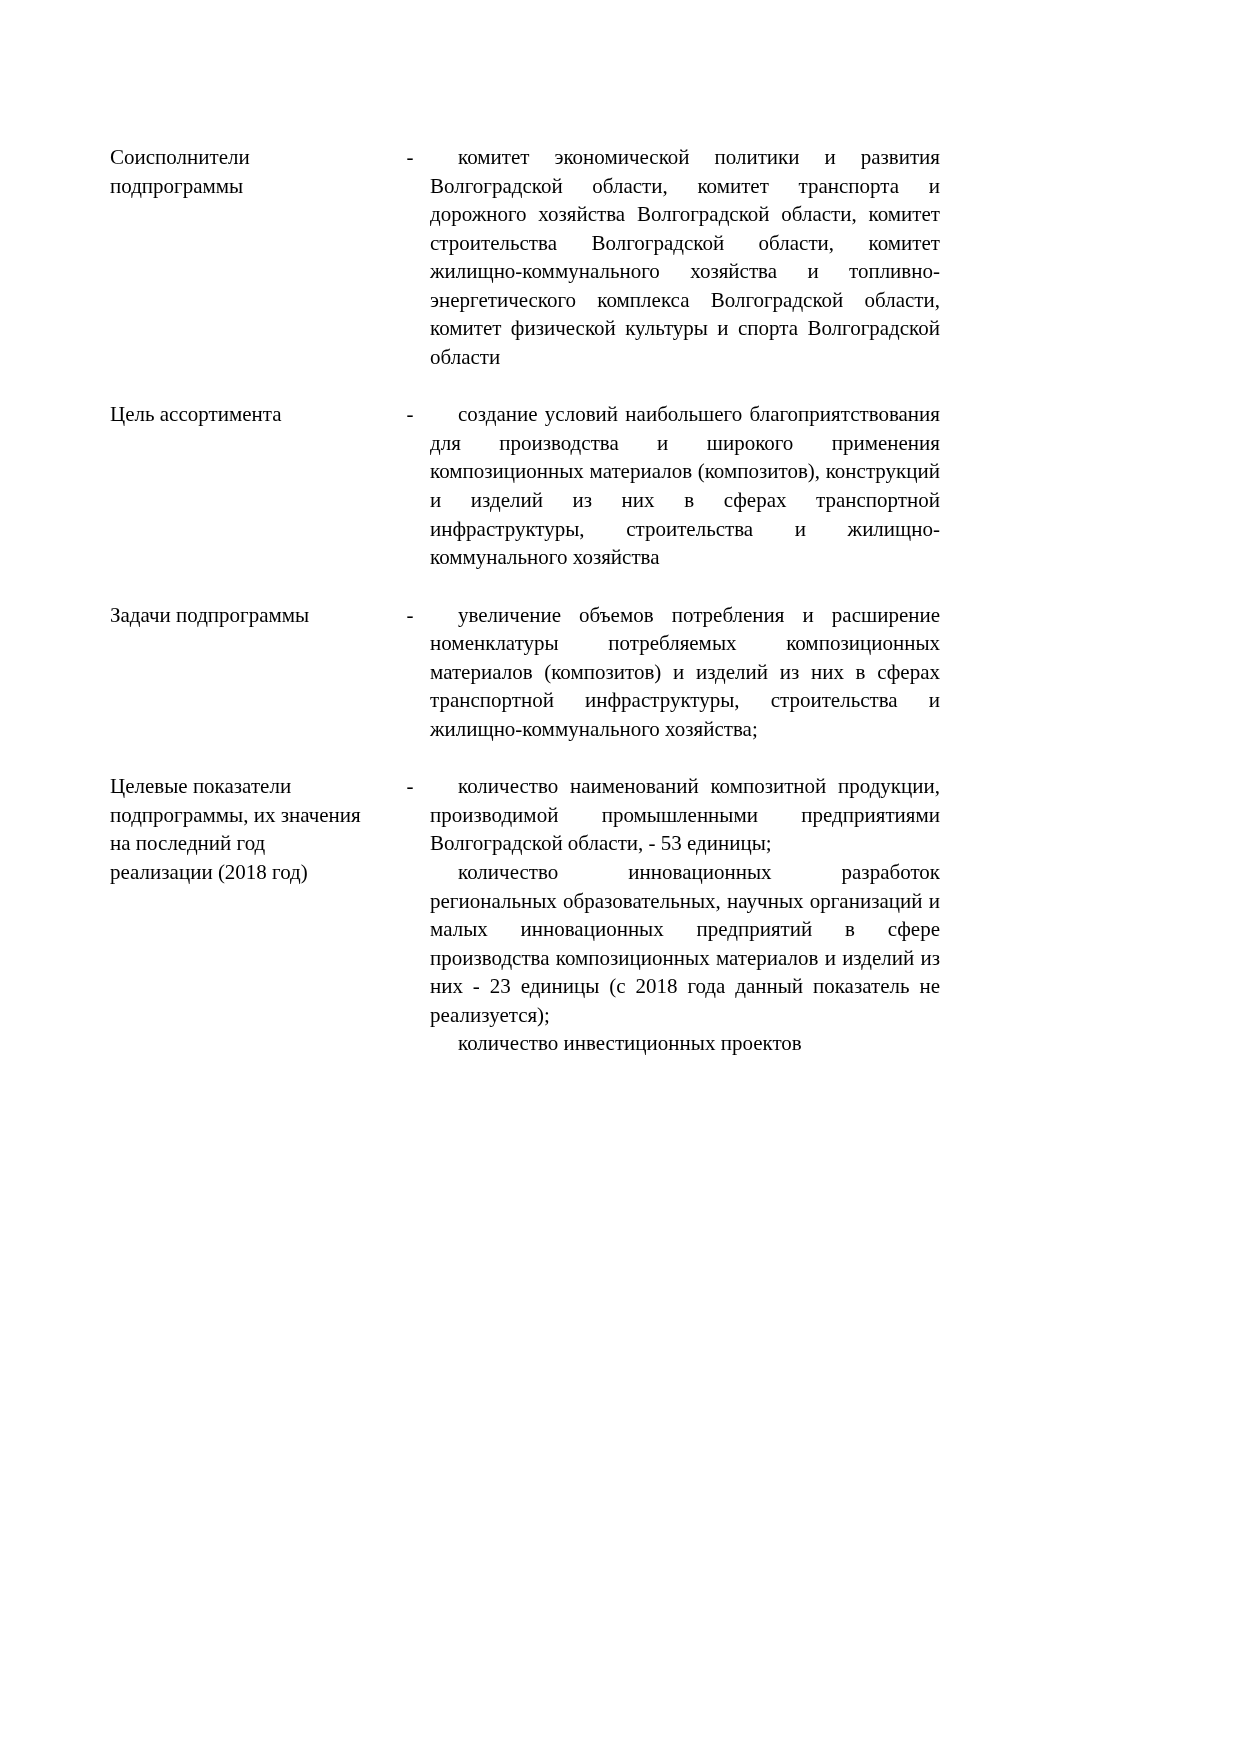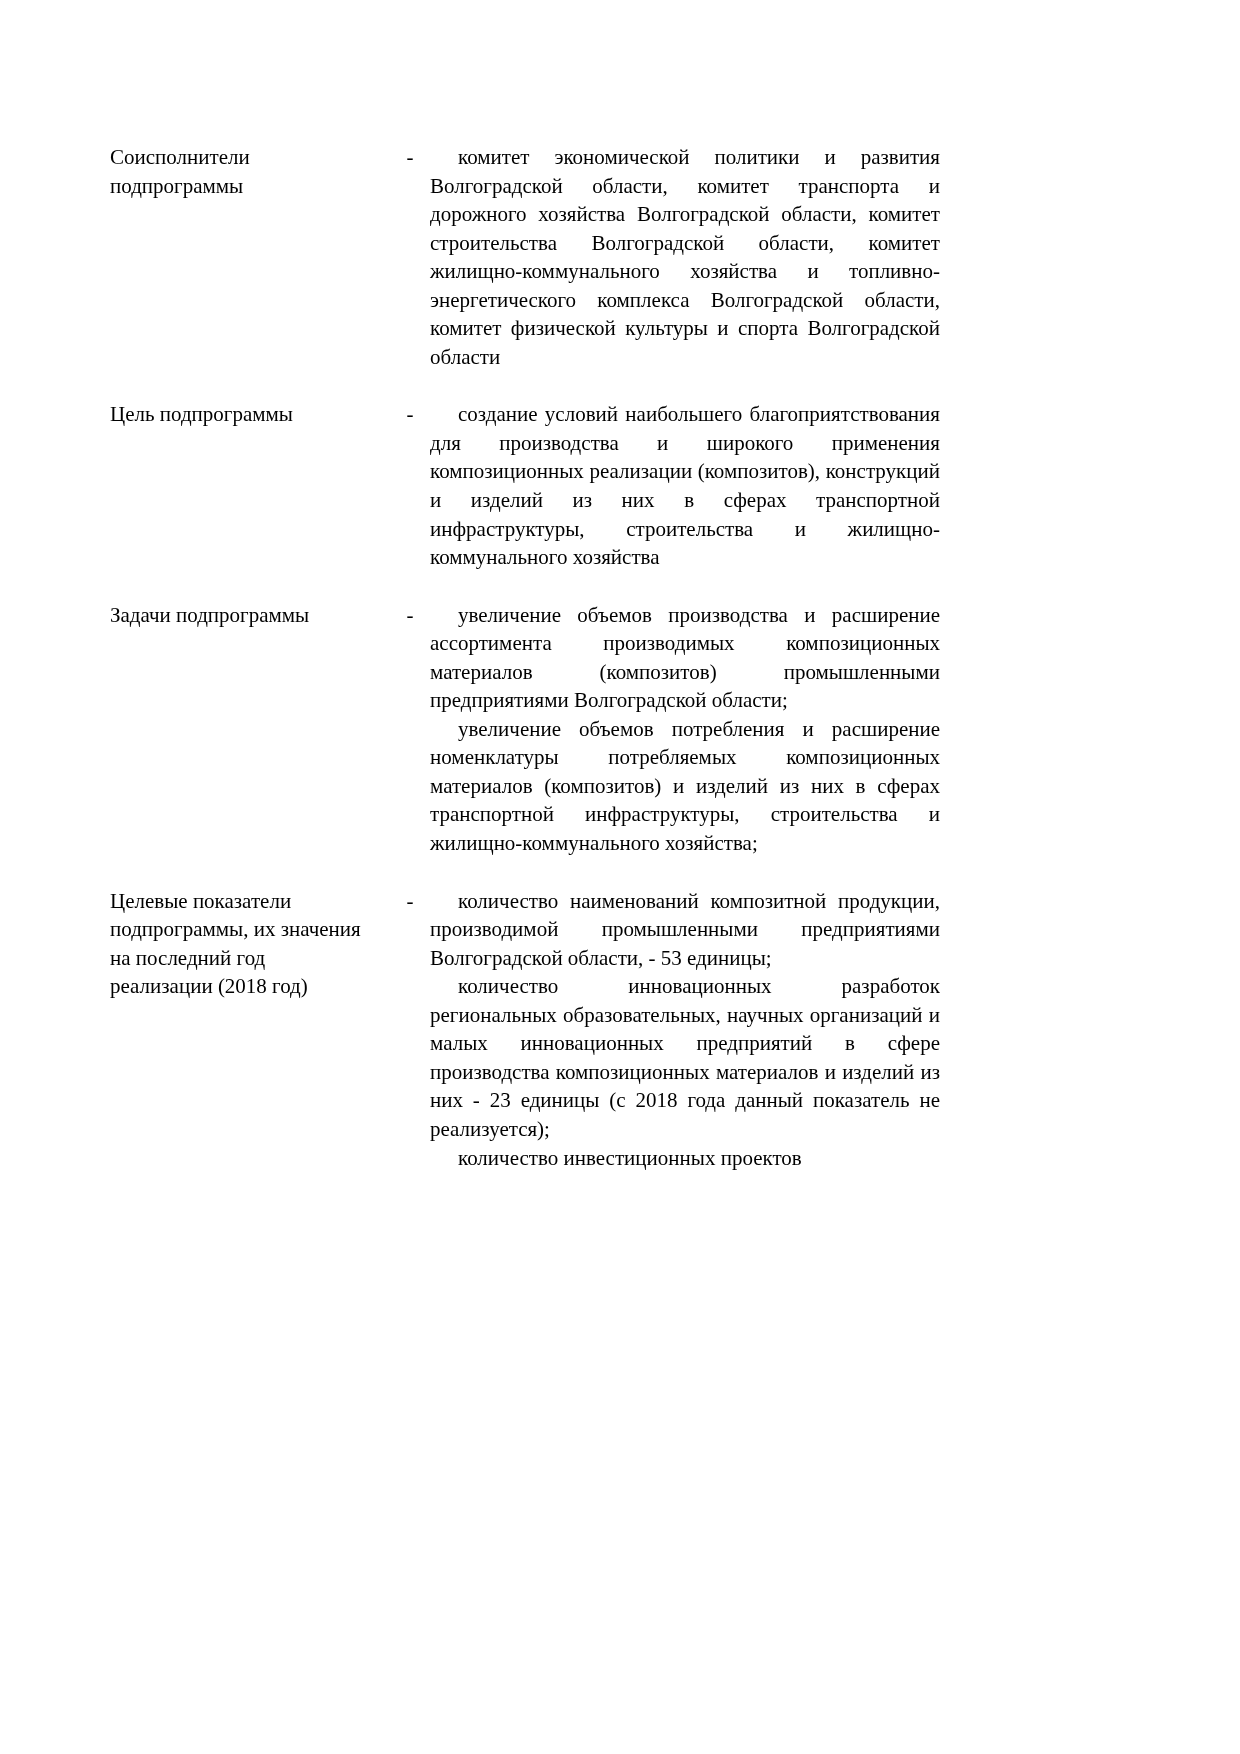--- a/index.html
+++ b/index.html
@@ -60,32 +60,31 @@
   <section class="doc-row">
     <div class="row-label">Соисполнители
 подпрограммы</div>
     <div class="row-dash">-</div>
     <div class="row-content">
       <p>комитет экономической политики и развития Волгоградской области, комитет транспорта и дорожного хозяйства Волгоградской области, комитет строительства Волгоградской области, комитет жилищно-коммунального хозяйства и топливно-энергетического комплекса Волгоградской области, комитет физической культуры и спорта Волгоградской области</p>
     </div>
   </section>
 
   <section class="doc-row">
-    <div class="row-label">Цель подпрограммы</div>
+    <div class="row-label">Цель ассортимента</div>
     <div class="row-dash">-</div>
     <div class="row-content">
-      <p>создание условий наибольшего благоприятствования для производства и широкого применения композиционных реализации (композитов), конструкций и изделий из них в сферах транспортной инфраструктуры, строительства и жилищно-коммунального хозяйства</p>
+      <p>создание условий наибольшего благоприятствования для производства и широкого применения композиционных материалов (композитов), конструкций и изделий из них в сферах транспортной инфраструктуры, строительства и жилищно-коммунального хозяйства</p>
     </div>
   </section>
 
   <section class="doc-row">
     <div class="row-label">Задачи подпрограммы</div>
     <div class="row-dash">-</div>
     <div class="row-content">
-      <p>увеличение объемов производства и расширение ассортимента производимых композиционных материалов (композитов) промышленными предприятиями Волгоградской области;</p>
       <p>увеличение объемов потребления и расширение номенклатуры потребляемых композиционных материалов (композитов) и изделий из них в сферах транспортной инфраструктуры, строительства и жилищно-коммунального хозяйства;</p>
     </div>
   </section>
 
   <section class="doc-row">
     <div class="row-label">Целевые показатели
 подпрограммы, их значения
 на последний год
 реализации (2018 год)</div>
     <div class="row-dash">-</div>

